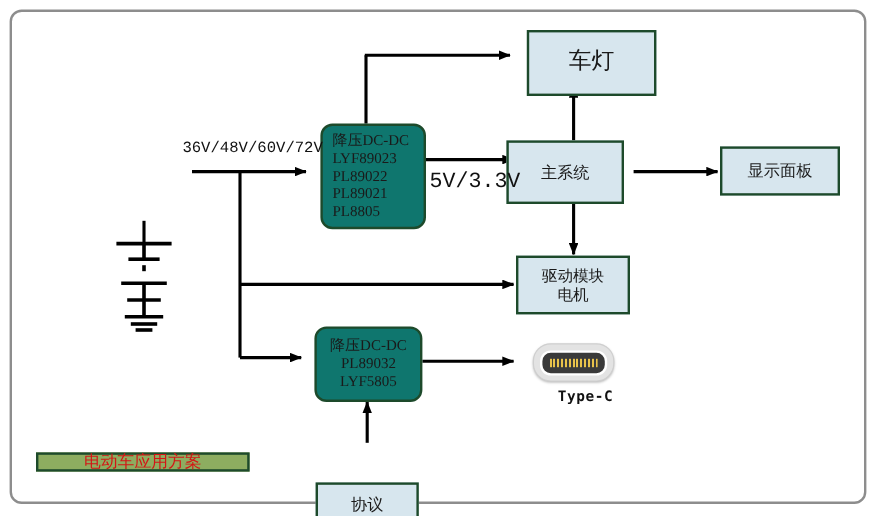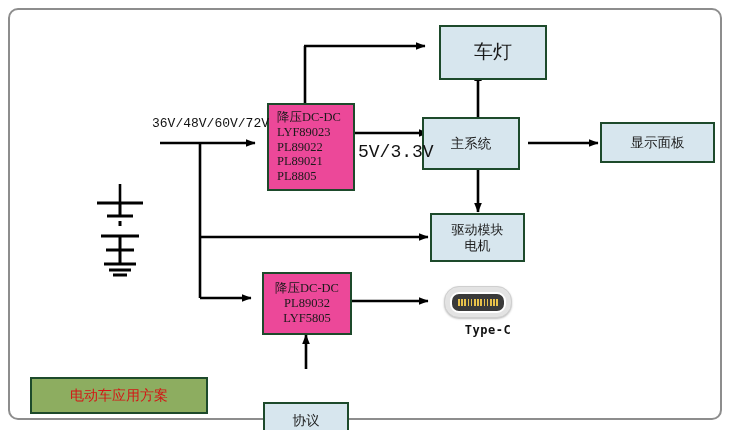--- a/index.html
+++ b/index.html
@@ -8,21 +8,21 @@
 
   #canvas{position:absolute;left:0;top:0;width:732px;height:430px;}
 
   .frame{position:absolute;left:8px;top:8px;width:714px;height:412px;
          border:2px solid #8d8d8d;border-radius:10px;background:#fff;box-sizing:border-box;}
 
   .node{position:absolute;box-sizing:border-box;border:2px solid #1d4a2b;
         display:flex;flex-direction:column;align-items:center;justify-content:center;
         text-align:center;line-height:1.18;color:#1a1a1a;}
   .blue{background:#d7e6ee;}
-  .green{background:#ec4899;}
+  .green{background:#0f766e;border-radius:10px;}
 
   .node .ln{display:block;white-space:nowrap;}
 
   .lbl{position:absolute;white-space:nowrap;color:#111;
        font-family:Liberation Mono, monospace;}
 
   .tag{position:absolute;box-sizing:border-box;border:2px solid #1d4a2b;
        background:#8dad60;display:flex;align-items:center;justify-content:center;
        color:#d41515;}
 
@@ -108,21 +108,21 @@
   </div>
 
   <div class="node blue" style="left:427px;top:25px;width:108px;height:55px;font-size:19px;margin-left:12px;">
     <span class="ln">车灯</span>
   </div>
 
   <div class="node blue" style="left:422px;top:117px;width:98px;height:53px;font-size:13.5px;">
     <span class="ln">主系统</span>
   </div>
 
-  <div class="node blue" style="left:600px;top:122px;width:115px;height:41px;font-size:13.5px;">
+  <div class="node blue" style="left:600px;top:122px;width:100px;height:41px;font-size:13.5px;">
     <span class="ln">显示面板</span>
   </div>
 
   <div class="node blue" style="left:430px;top:213px;width:95px;height:49px;font-size:13px;">
     <span class="ln">驱动模块</span>
     <span class="ln">电机</span>
   </div>
 
   <div class="node green" style="left:262px;top:272px;width:90px;height:63px;font-size:12.5px;">
     <span class="ln">降压DC-DC</span>
@@ -140,17 +140,17 @@
         <div class="pins"></div>
       </div>
     </div>
     <div class="typec-cap">Type-C</div>
   </div>
 
   <div class="lbl" style="left:152px;top:116px;font-size:13px;">36V/48V/60V/72V</div>
 
   <div class="lbl" style="left:358px;top:142px;font-size:18px;">5V/3.3V</div>
 
-  <div class="tag" style="left:30px;top:377px;width:178px;height:37px;font-size:14px;">
+  <div class="tag" style="left:30px;top:377px;width:178px;height:16px;font-size:14px;">
     <span>电动车应用方案</span>
   </div>
 
 </div>
 
 </body></html>

